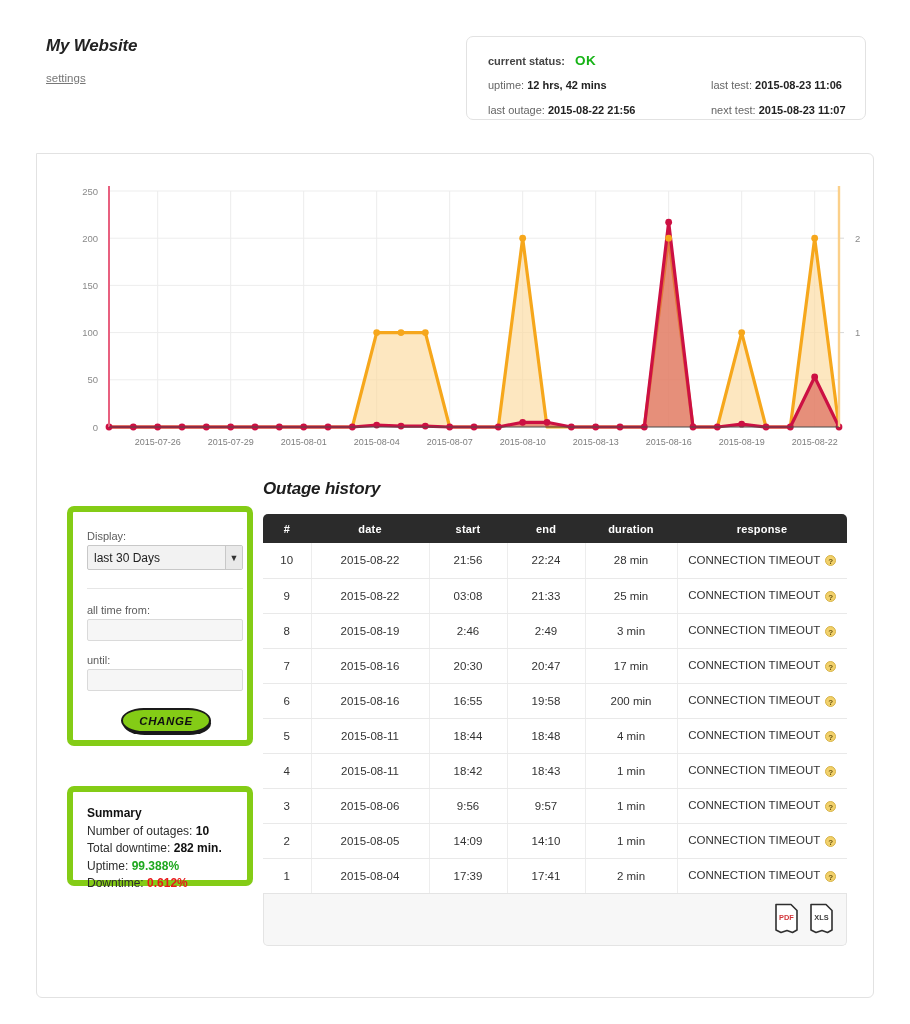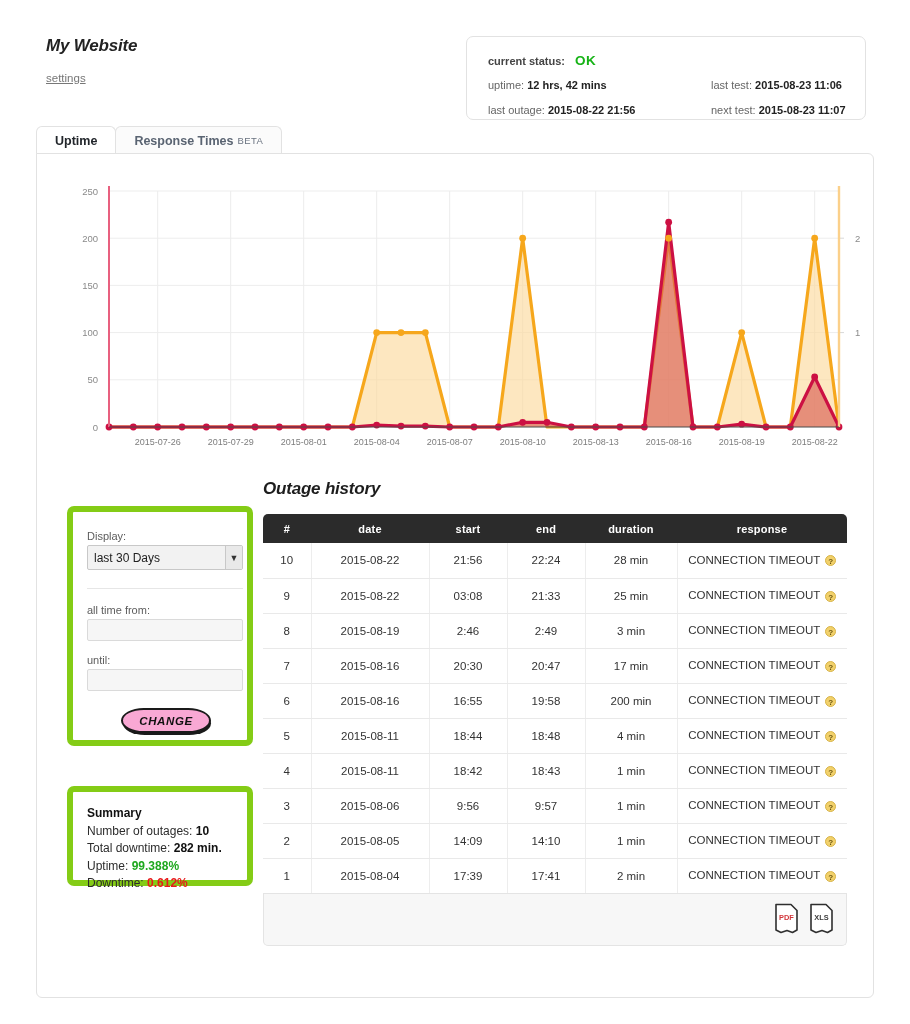--- a/index.html
+++ b/index.html
@@ -90,21 +90,21 @@
     font-family:"Liberation Sans", sans-serif; font-size:11px; padding-left:5px; color:#333;
   }
   .ctl-until-label { left:14px; top:142px; }
   .ctl-until-input {
     position:absolute; left:14px; top:157px; width:156px; height:22px;
     border:1px solid #dadada; background:#f6f6f6; border-radius:2px;
     font-family:"Liberation Sans", sans-serif; font-size:11px; padding-left:5px; color:#333;
   }
   .change-btn {
     position:absolute; left:48px; top:196px; width:90px; height:25px;
-    border:2px solid #1a1a1a; border-radius:40px/22px; background:#f9a8d4;
+    border:2px solid #1a1a1a; border-radius:40px/22px; background:#84cc16;
     font-family:"Liberation Sans", sans-serif;
     font-size:11.5px; font-weight:bold; font-style:italic; letter-spacing:0.6px;
     color:#111; cursor:pointer;
     box-shadow: 1px 3px 0 -1px #1a1a1a;
   }
 
   .summary-card { left:30px; top:632px; width:186px; height:100px; }
   .summary-inner { position:absolute; left:14px; top:13px; font-size:12px; line-height:17.5px; color:#2c2c2c; }
   .summary-inner .t { font-weight:bold; color:#111; }
   .summary-inner b { color:#111; }
@@ -181,29 +181,20 @@
         <span>last test:</span>
         <b>2015-08-23 11:06</b>
       </div>
       <div class="status-row sr-nexttest">
         <span>next test:</span>
         <b>2015-08-23 11:07</b>
       </div>
     </div>
   </div>
 
-  <div class="tabs">
-    <div class="tab active">
-      <span>Uptime</span>
-    </div>
-    <div class="tab">
-      <span>Response Times</span>
-      <span class="beta">BETA</span>
-    </div>
-  </div>
 
   <div class="panel">
 
     <div class="chart-wrap">
       <svg class="chart-svg" id="chart" width="838" height="280" viewBox="0 0 838 280">
           <text x="61" y="251.5" text-anchor="end" class="axis-tick">0</text>
           <line x1="72" y1="200.8" x2="802" y2="200.8" stroke="#ededed" stroke-width="1"></line>
           <text x="61" y="204.3" text-anchor="end" class="axis-tick">50</text>
           <line x1="72" y1="153.6" x2="802" y2="153.6" stroke="#ededed" stroke-width="1"></line>
           <text x="61" y="157.1" text-anchor="end" class="axis-tick">100</text>

